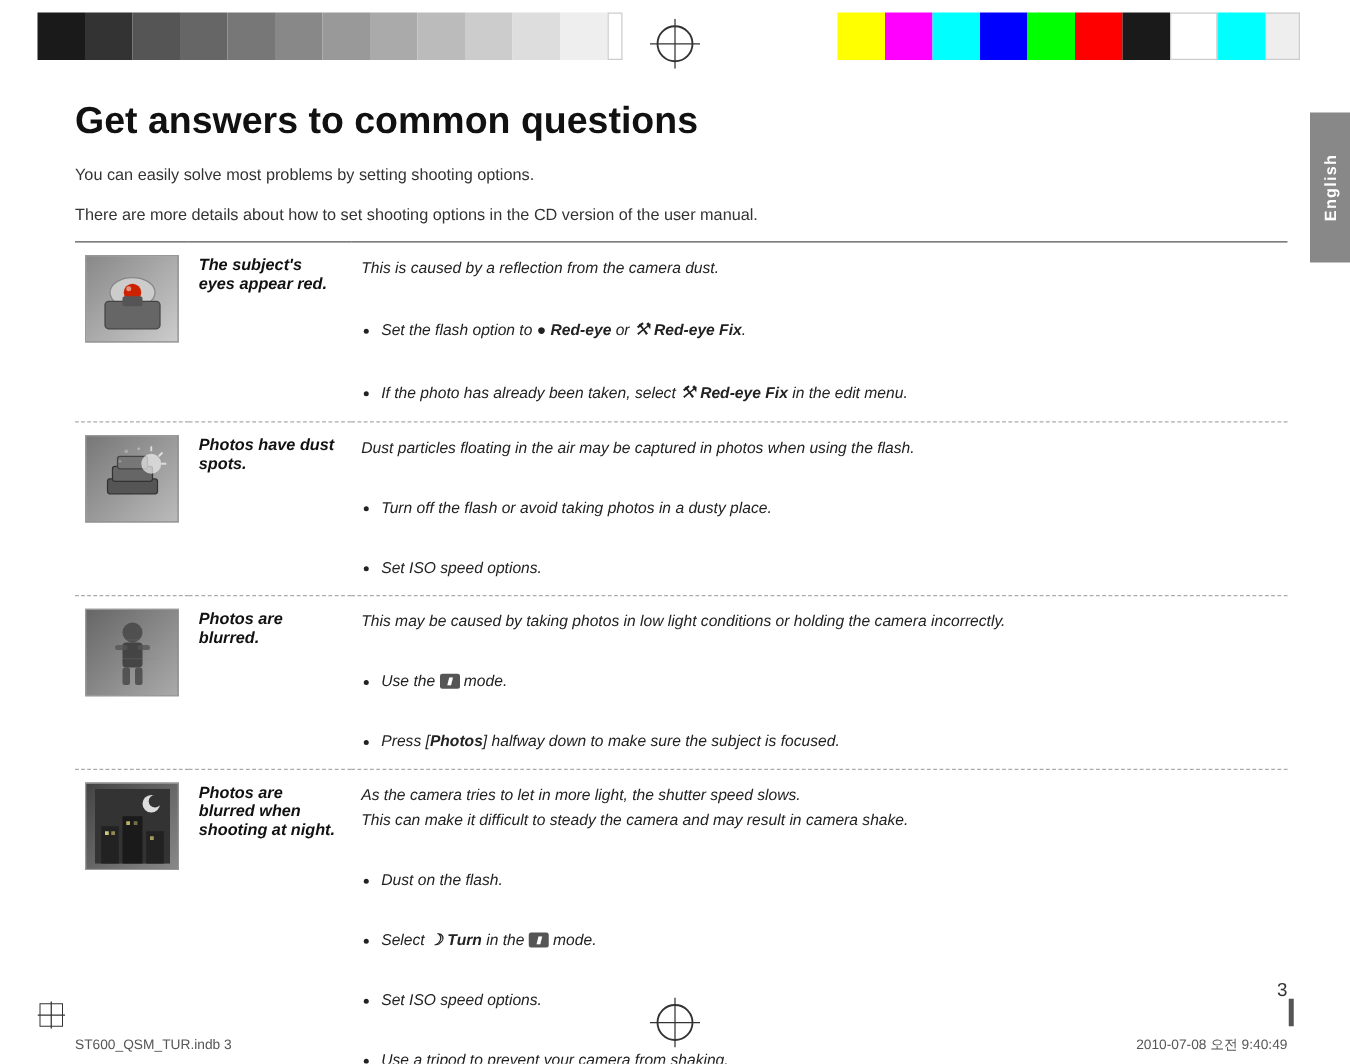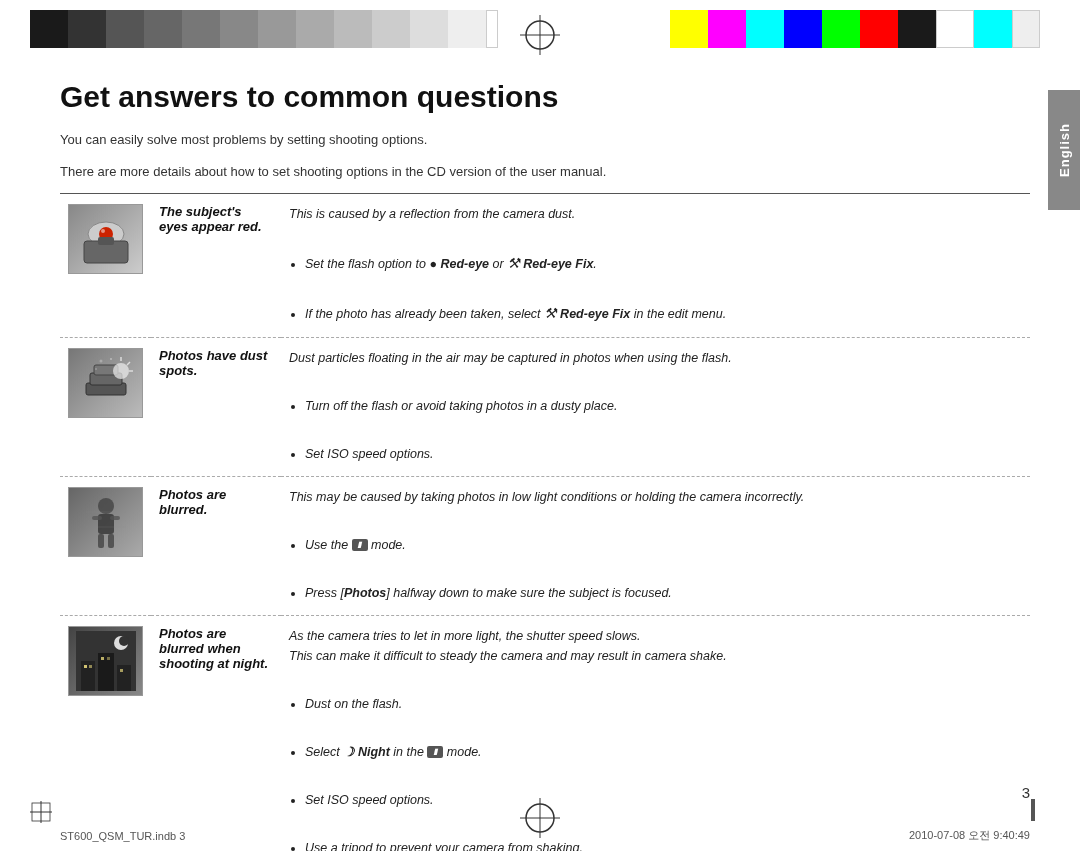--- a/index.html
+++ b/index.html
@@ -379,21 +379,21 @@
             <rect x="44" y="38" width="3" height="3" fill="#ffee88" opacity="0.6"></rect>
           </svg>
         </div>
       </td>
       <td class="td-problem">Photos are blurred when shooting at night.</td>
       <td class="td-solution">
         <span>As the camera tries to let in more light, the shutter speed slows.</span><br>
         <span>This can make it difficult to steady the camera and may result in camera shake.</span>
         <ul>
           <li>Dust on the flash.</li>
-          <li>Select <strong>☽ Night</strong> in the <span class="icon-inline" style="font-size:8px;">▮</span> mode.</li>
+          <li>Select <strong>☽ Turn</strong> in the <span class="icon-inline" style="font-size:8px;">▮</span> mode.</li>
           <li>Set ISO speed options.</li>
           <li>Use a tripod to prevent your camera from shaking.</li>
         </ul>
       </td>
     </tr>
   </tbody>
     </table>
 
 </div>
 

